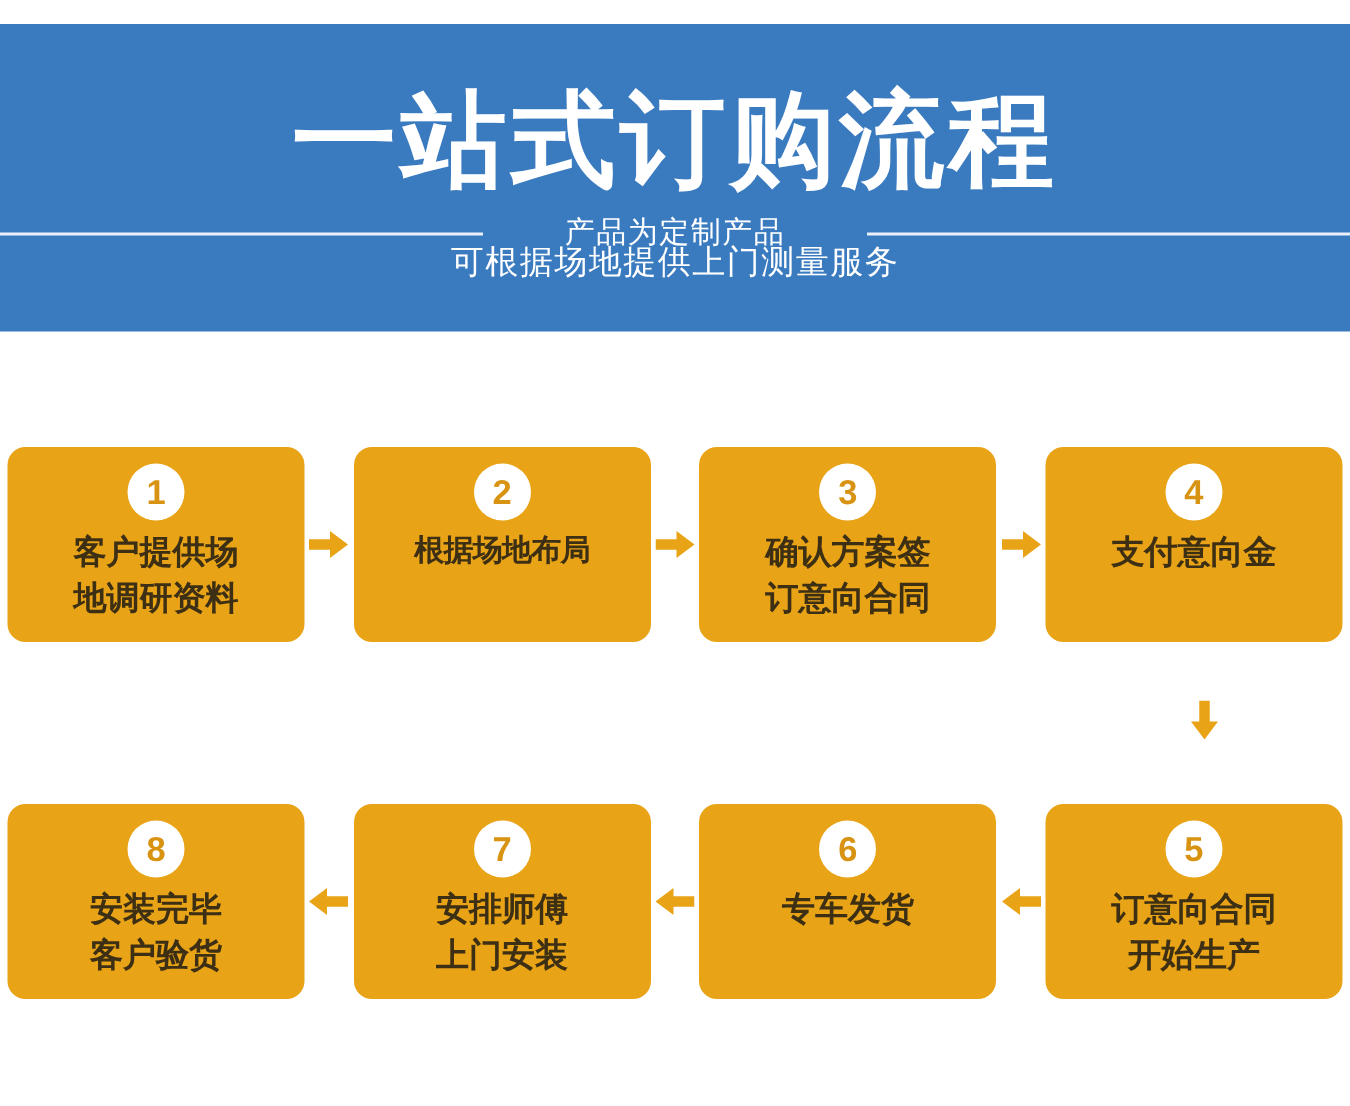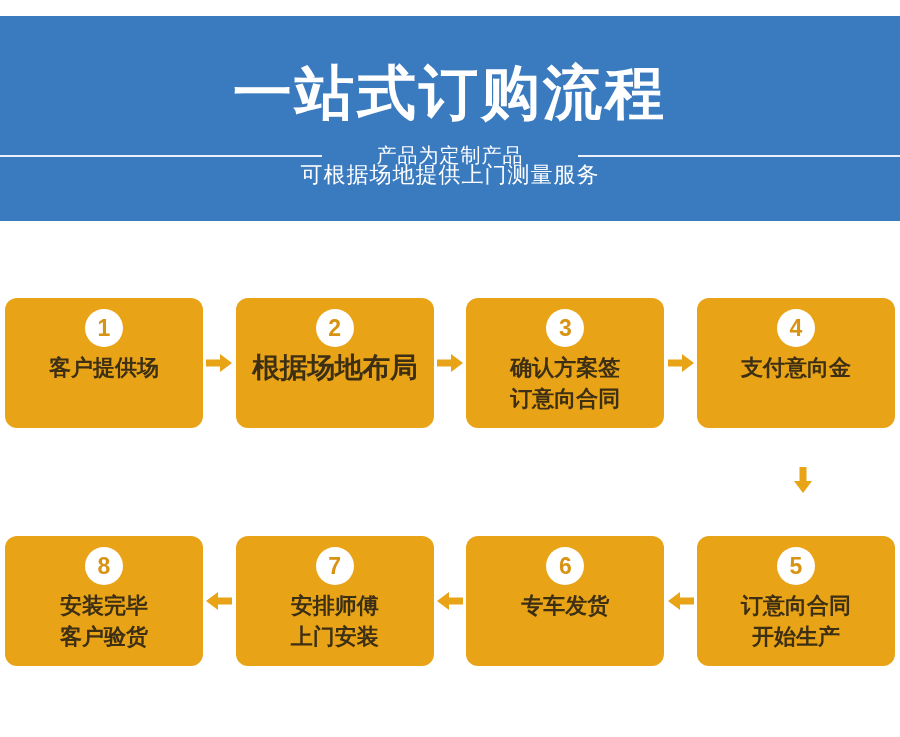--- a/index.html
+++ b/index.html
@@ -25,21 +25,21 @@
     background: #3a7bc0;
     overflow: hidden;
   }
   .banner-title {
     position: absolute;
     left: 0;
     top: 42px;
     width: 900px;
     text-align: center;
     color: #ffffff;
-    font-size: 59px;
+    font-size: 70px;
     font-weight: bold;
     letter-spacing: 3px;
     line-height: 70px;
     white-space: nowrap;
   }
   .rule {
     position: absolute;
     top: 139px;
     height: 2px;
     background: #e9f0f8;
@@ -115,21 +115,21 @@
     margin-top: 5px;
     color: #3c2f14;
     font-size: 22px;
     font-weight: bold;
     line-height: 31px;
     text-align: left;
     letter-spacing: 0px;
     white-space: nowrap;
   }
   .step-text.narrow {
-    font-size: 28px;
+    font-size: 20px;
     letter-spacing: -0.5px;
   }
 
   .arrow-cell {
     width: 32px;
     flex: 0 0 32px;
     display: flex;
     align-items: center;
     justify-content: center;
   }
@@ -161,20 +161,21 @@
   <div class="banner-sub1">产品为定制产品</div>
 
   <div class="banner-sub2">可根据场地提供上门测量服务</div>
 </div>
 
 <div class="flow-row flow-row-1">
 
   <div class="step-box">
     <div class="step-num">1</div>
     <div class="step-text">客户提供场</div>
+    <div class="step-text" style="margin-top:0">地调研资料</div>
   </div>
 
   <div class="arrow-cell">
     <svg class="arrow-svg" width="26" height="18" viewBox="0 0 26 18">
       <path d="M0 5.5 H14 V0 L26 9 L14 18 V12.5 H0 Z" fill="#e8a317"></path>
     </svg>
   </div>
 
   <div class="step-box">
     <div class="step-num">2</div>

